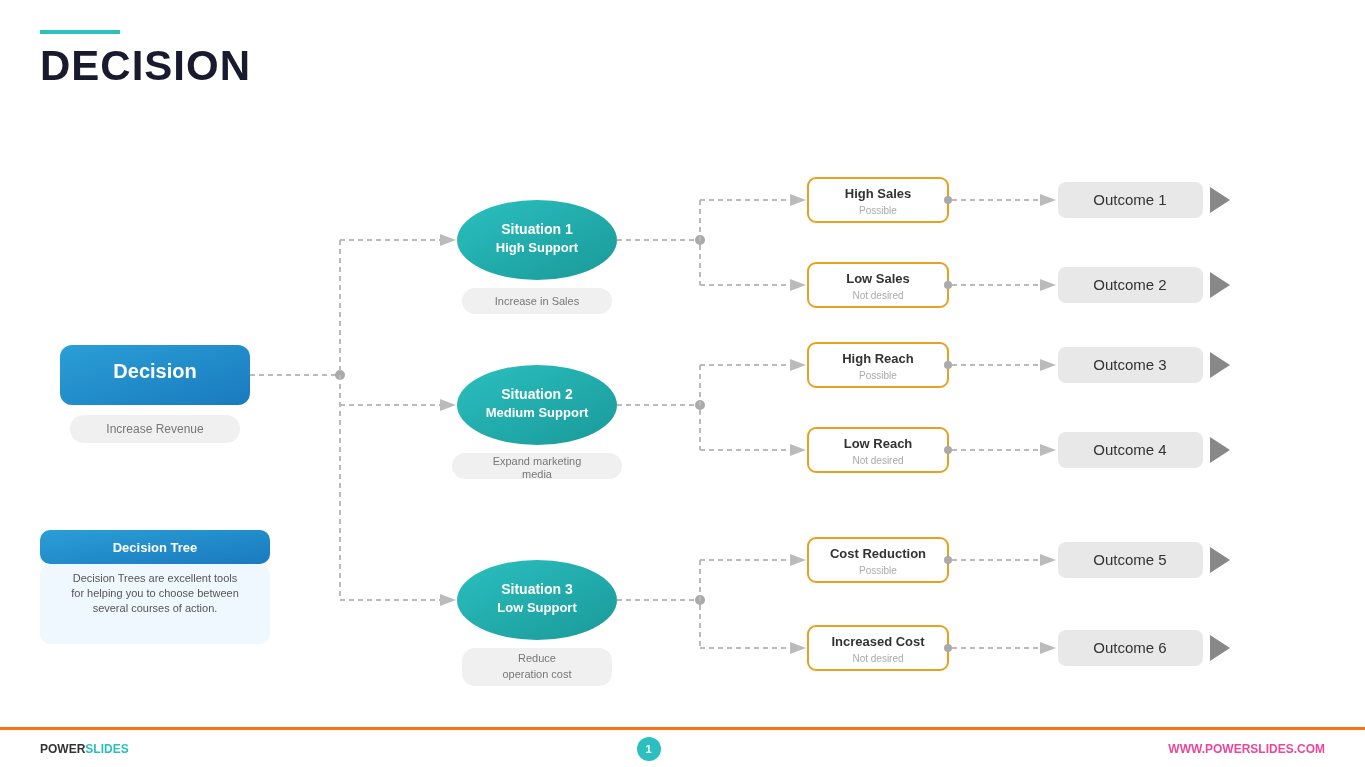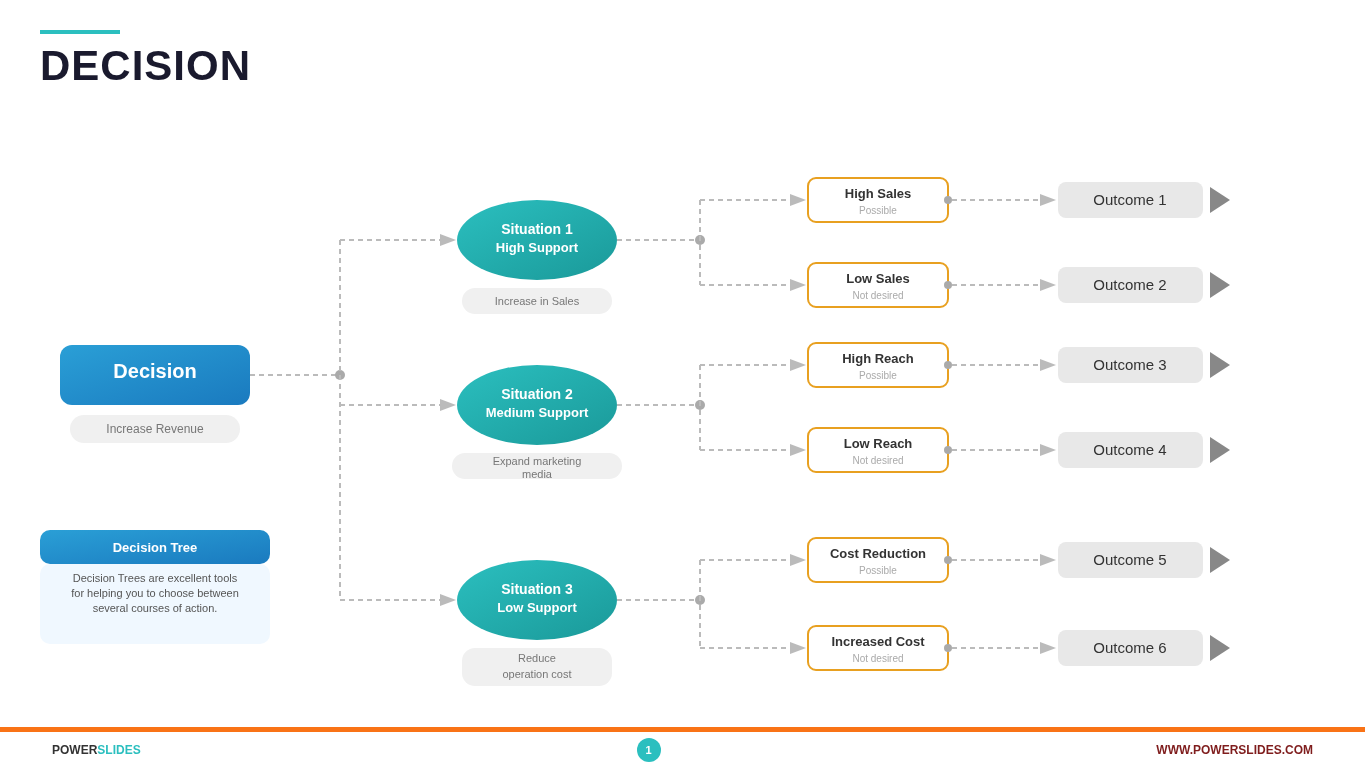--- a/index.html
+++ b/index.html
@@ -49,41 +49,41 @@
       letter-spacing: 1px;
     }
 
     
     .footer {
       position: absolute;
       bottom: 0;
       left: 0;
       right: 0;
       height: 40px;
-      border-top: 5px solid #f97316;
+      border-top: 3px solid #f97316;
       display: flex;
       align-items: center;
       justify-content: space-between;
-      padding: 0 52px;
+      padding: 0 40px;
     }
 
     .footer-brand {
       font-size: 12px;
       font-weight: 700;
       color: #333;
     }
 
     .footer-brand span {
       color: #2bbfbf;
     }
 
     .footer-url {
       font-size: 12px;
       font-weight: 700;
-      color: #7f1d1d;
+      color: #ec4899;
     }
 
     .footer-page {
       background: #2bbfbf;
       color: #fff;
       border-radius: 50%;
       width: 24px;
       height: 24px;
       display: flex;
       align-items: center;

